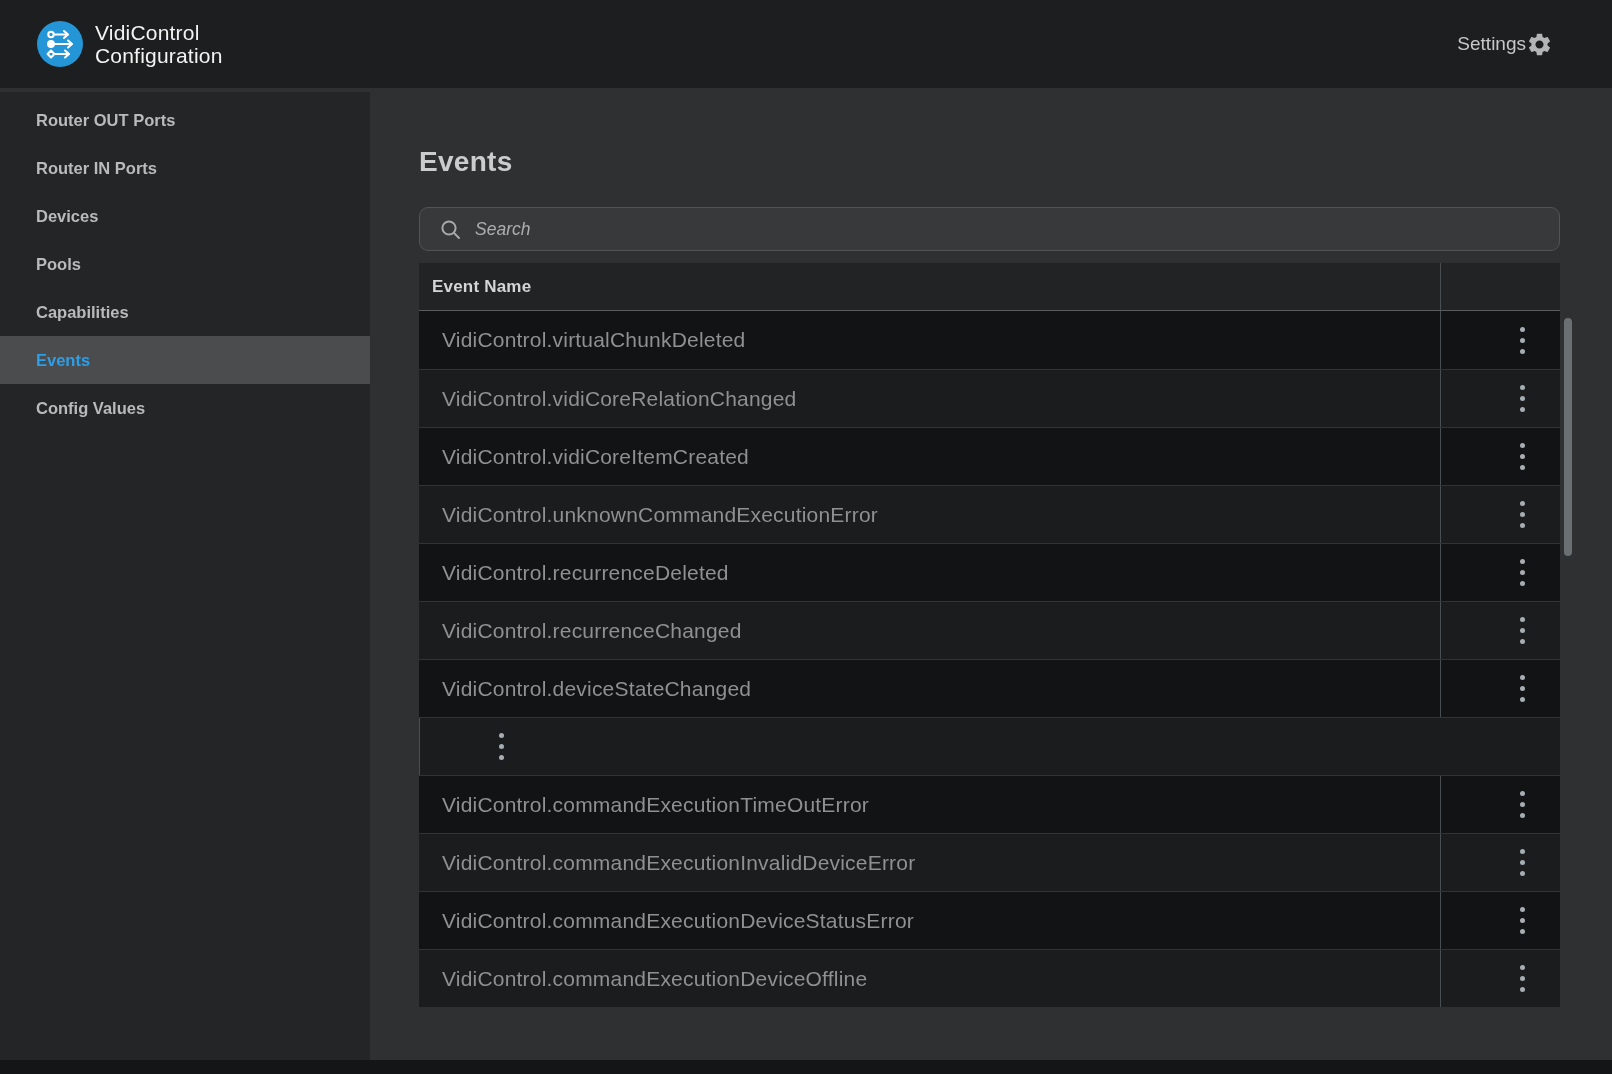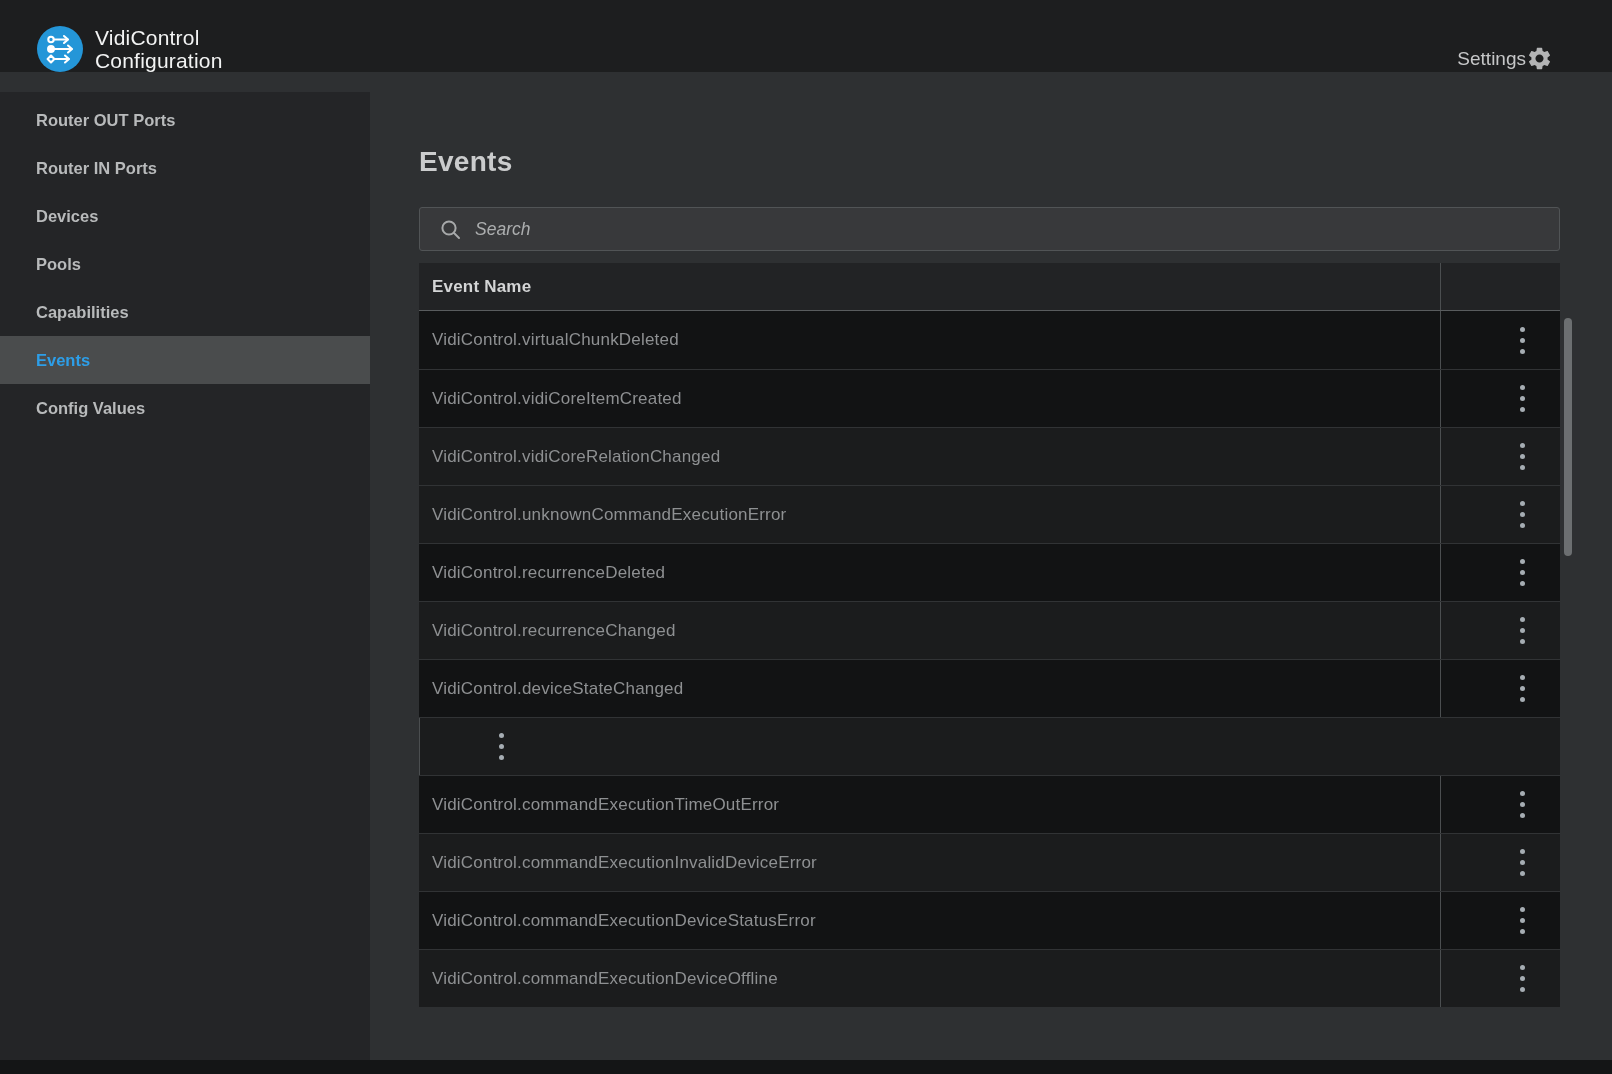--- a/index.html
+++ b/index.html
@@ -4,23 +4,23 @@
 <style>
   * { box-sizing: border-box; margin: 0; padding: 0; }
   html, body {
     width: 1612px; height: 1074px; overflow: hidden;
     background: #2e3032;
     font-family: "Liberation Sans", sans-serif;
   }
 
   
   .topbar {
-    position: absolute; left: 0; top: 0; width: 1612px; height: 72px;
+    position: absolute; left: 0; top: 0; width: 1612px; height: 88px;
     background: #1d1e1f;
-    display: flex; align-items: flex-end; justify-content: space-between;
+    display: flex; align-items: center; justify-content: space-between;
   }
   .brand { display: flex; align-items: center; padding-left: 37px; }
   .logo-badge { width: 46px; height: 46px; flex: 0 0 46px; }
   .brand-title {
     margin-left: 12px; color: #f2f3f3; font-size: 21px; line-height: 23px;
     font-weight: 400; letter-spacing: 0.2px;
   }
   .topbar-right { display: flex; align-items: center; padding-right: 59px; }
   .settings-label { color: #c6c7c8; font-size: 19px; cursor: pointer; }
   .gear-btn { width: 27px; height: 27px; cursor: pointer; display: block; }
@@ -36,21 +36,21 @@
     color: #b8babb; cursor: pointer; user-select: none;
   }
   .nav-item.active { background: #4a4c4d; color: var(--accent, #2d9ee8); }
 
   
   .content { position: relative; flex: 1; background: #2e3032; padding: 0 52px 0 49px; }
   .page-title { margin-top: 54px; font-size: 28px; font-weight: 700; color: #cbcccd; letter-spacing: 0.3px; }
 
   .search-box {
     margin-top: 29px; height: 44px; width: 100%;
-    background: #38393b; border: 1px solid #515456; border-radius: 3px;
+    background: #38393b; border: 1px solid #515456; border-radius: 9px;
     display: flex; align-items: center; padding: 0 14px 0 20px;
   }
   .search-box svg { flex: 0 0 21px; }
   .search-input {
     flex: 1; margin-left: 14px; background: transparent; border: none; outline: none;
     color: #d8d9da; font-size: 17.5px; font-style: italic; font-family: "Liberation Sans", sans-serif;
   }
   .search-input::placeholder { color: #acaeaf; font-style: italic; opacity: 1; }
 
   
@@ -64,21 +64,21 @@
     color: #d4d5d6; font-size: 17px; font-weight: 700; letter-spacing: 0.2px;
   }
   .th-actions { flex: 0 0 120px; border-left: 1px solid #4b4e50; }
 
   .trow { display: flex; height: 58px; }
   .trow + .trow { border-top: 1px solid #313335; }
   .trow.odd  { background: #121314; }
   .trow.even { background: #1b1c1d; }
   .td-name {
     flex: 1; display: flex; align-items: center; padding-left: 13px;
-    color: #8e9092; font-size: 17px; letter-spacing: 0.2px;
+    color: #8e9092; font-size: 21px; letter-spacing: 0.2px; margin-left: 10px;
   }
   .td-actions {
     flex: 0 0 120px; border-left: 1px solid #4b4e50;
     display: flex; align-items: center; justify-content: flex-end;
   }
   .kebab-btn {
     width: 40px; height: 44px; margin-right: 18px; background: transparent; border: none;
     display: flex; flex-direction: column; align-items: center; justify-content: center;
     cursor: pointer;
   }
@@ -161,32 +161,32 @@
           <div class="trow odd">
             <div class="td-name">VidiControl.virtualChunkDeleted</div>
             <div class="td-actions">
               <button class="kebab-btn">
                 <span class="dot"></span>
                 <span class="dot"></span>
                 <span class="dot"></span>
               </button>
             </div>
           </div>
+          <div class="trow even">
+            <div class="td-name">VidiControl.vidiCoreRelationChanged</div>
+            <div class="td-actions">
+              <button class="kebab-btn">
+                <span class="dot"></span>
+                <span class="dot"></span>
+                <span class="dot"></span>
+              </button>
+            </div>
+          </div>
           <div class="trow odd">
             <div class="td-name">VidiControl.vidiCoreItemCreated</div>
-            <div class="td-actions">
-              <button class="kebab-btn">
-                <span class="dot"></span>
-                <span class="dot"></span>
-                <span class="dot"></span>
-              </button>
-            </div>
-          </div>
-          <div class="trow even">
-            <div class="td-name">VidiControl.vidiCoreRelationChanged</div>
             <div class="td-actions">
               <button class="kebab-btn">
                 <span class="dot"></span>
                 <span class="dot"></span>
                 <span class="dot"></span>
               </button>
             </div>
           </div>
           <div class="trow even">
             <div class="td-name">VidiControl.unknownCommandExecutionError</div>

